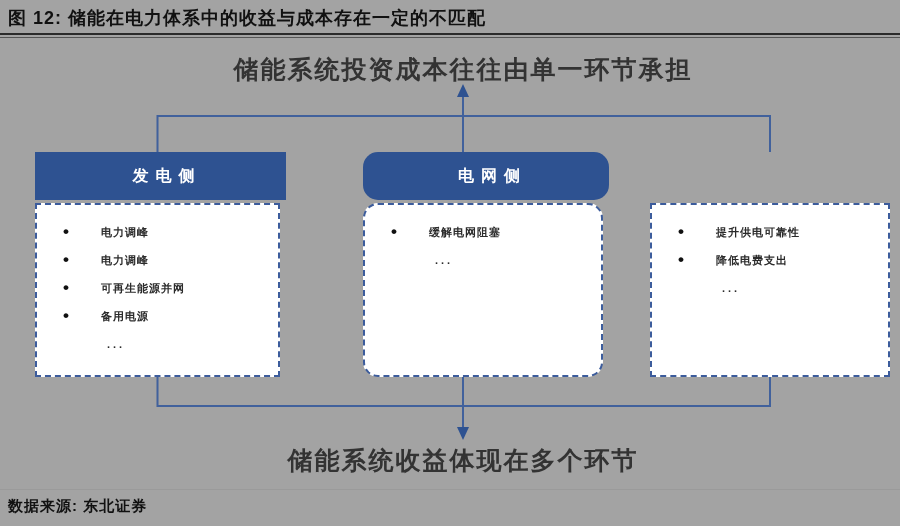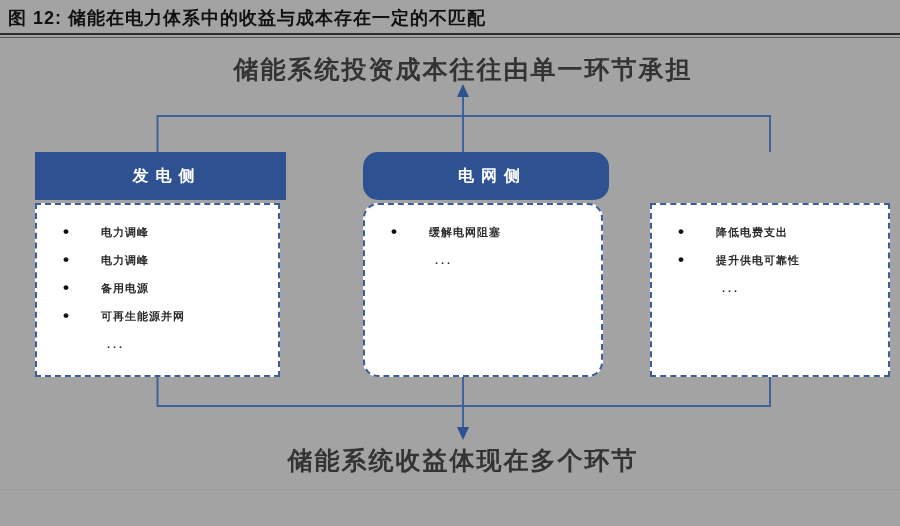--- a/index.html
+++ b/index.html
@@ -80,38 +80,39 @@
     <polygon points="463,440 457,427 469,427" fill="#2e5291"></polygon>
   </svg>
 
   <div class="abs hdr col-left">发电侧</div>
   <div class="abs hdr col-mid">电网侧</div>
 
   <div class="abs dashed-box col-left">
     <ul>
       <li class="bulleted">电力调峰</li>
       <li class="bulleted">电力调峰</li>
+      <li class="bulleted">可再生能源并网</li>
       <li class="bulleted">备用电源</li>
-      <li class="bulleted">可再生能源并网</li>
       <li class="ellipsis-row">...</li>
     </ul>
   </div>
 
   <div class="abs dashed-box col-mid">
     <ul>
       <li class="bulleted">缓解电网阻塞</li>
       <li class="ellipsis-row">...</li>
     </ul>
   </div>
 
   <div class="abs dashed-box col-right">
     <ul>
+      <li class="bulleted">提升供电可靠性</li>
       <li class="bulleted">降低电费支出</li>
-      <li class="bulleted">提升供电可靠性</li>
       <li class="ellipsis-row">...</li>
     </ul>
   </div>
 
   <div class="abs caption caption-bottom">储能系统收益体现在多个环节</div>
 
   <div class="abs footer-rule"></div>
+  <div class="abs source-line">数据来源: 东北证券</div>
 
 </div>
 
 </body></html>

